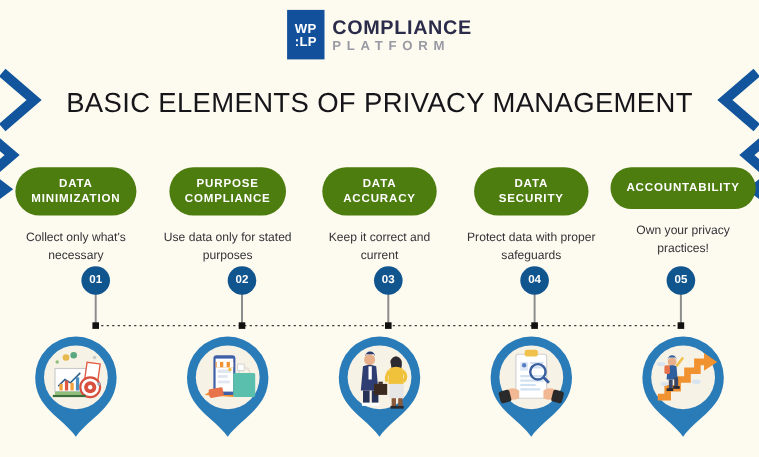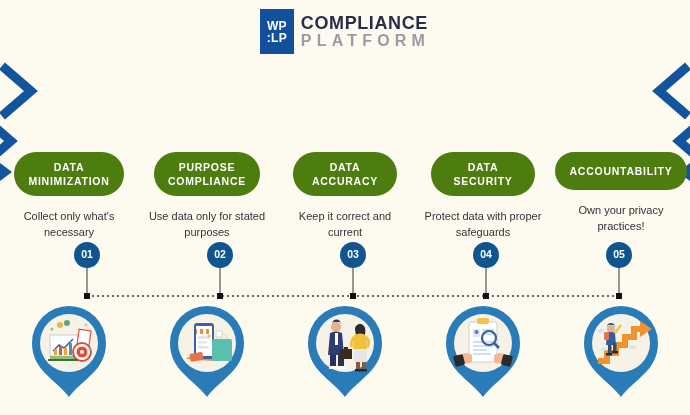--- a/index.html
+++ b/index.html
@@ -15,21 +15,21 @@
   .chev{position:absolute;}
   .chev svg{display:block;}
 
   
   .logo-wrap{position:absolute;left:0;top:9px;width:690px;display:flex;justify-content:center;align-items:center;gap:7px;}
   .logo-mark{width:34px;height:45px;background:#12509b;display:flex;flex-direction:column;align-items:center;justify-content:center;line-height:1;}
   .logo-mark .lm1{color:#ffffff;font-size:12px;font-weight:bold;letter-spacing:.3px;}
   .logo-mark .lm2{color:#ffffff;font-size:12px;font-weight:bold;letter-spacing:.3px;}
   .logo-text{display:flex;flex-direction:column;justify-content:center;line-height:1.05;}
   .logo-l1{font-size:18px;font-weight:bold;color:#2b2b4a;letter-spacing:.6px;}
-  .logo-l2{font-size:16px;font-weight:bold;color:#9a9aa5;letter-spacing:5.2px;}
+  .logo-l2{font-size:12px;font-weight:bold;color:#9a9aa5;letter-spacing:5.2px;}
 
   
   .title{
     position:absolute;left:0;top:80px;width:690px;text-align:center;
     font-size:25px;letter-spacing:.3px;color:#15151a;font-weight:400;
   }
 
   
   .cols{position:absolute;left:0;top:152px;width:690px;display:flex;}
   .col{flex:1 1 0;display:flex;flex-direction:column;align-items:center;}
@@ -96,20 +96,21 @@
     <div class="logo-mark">
       <span class="lm1">WP</span>
       <span class="lm2">:LP</span>
     </div>
     <div class="logo-text">
       <span class="logo-l1">COMPLIANCE</span>
       <span class="logo-l2">PLATFORM</span>
     </div>
   </div>
 
+  <div class="title">BASIC ELEMENTS OF PRIVACY MANAGEMENT</div>
 
   <div class="cols">
 
     <div class="col">
       <div class="pill">
         <span>
           <span>DATA</span><br><span>MINIMIZATION</span>
         </span>
       </div>
       <div class="caption">Collect only what's necessary</div>

